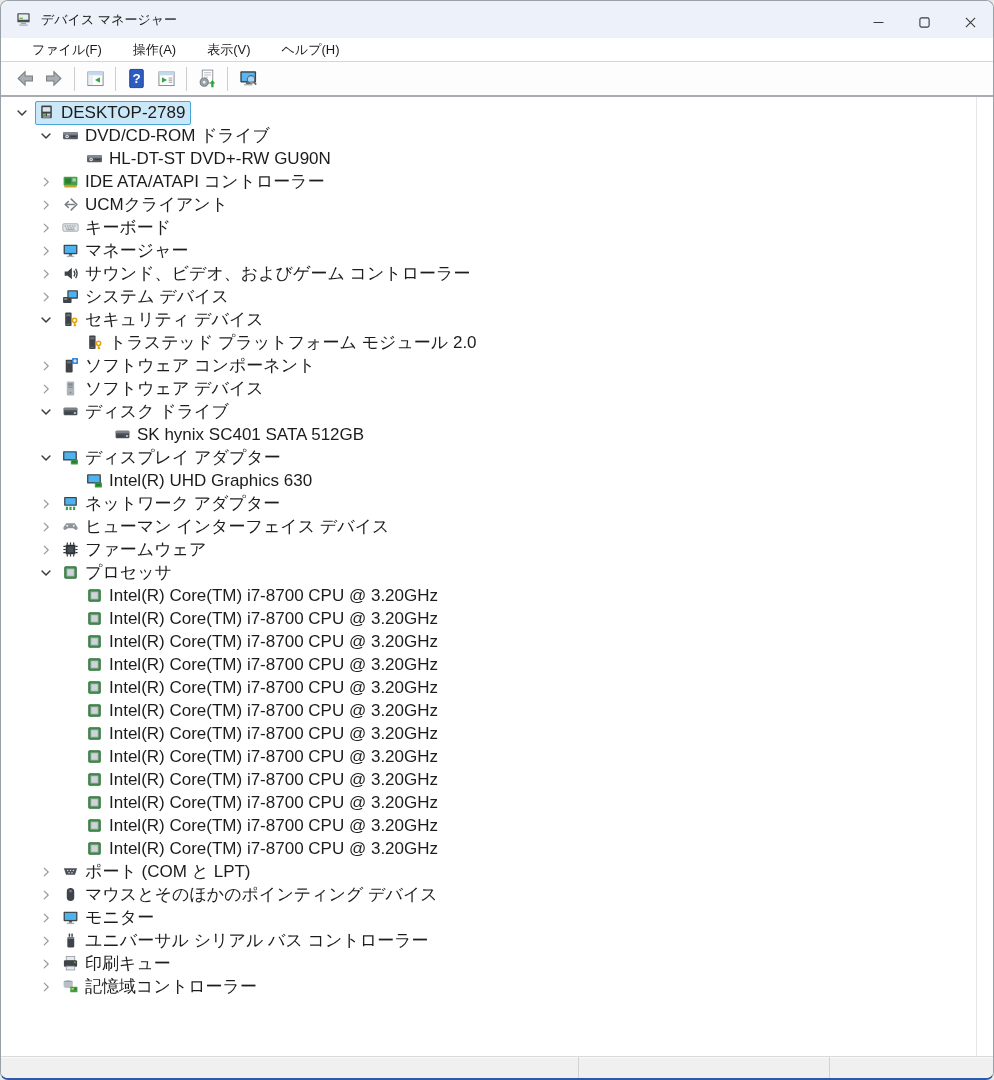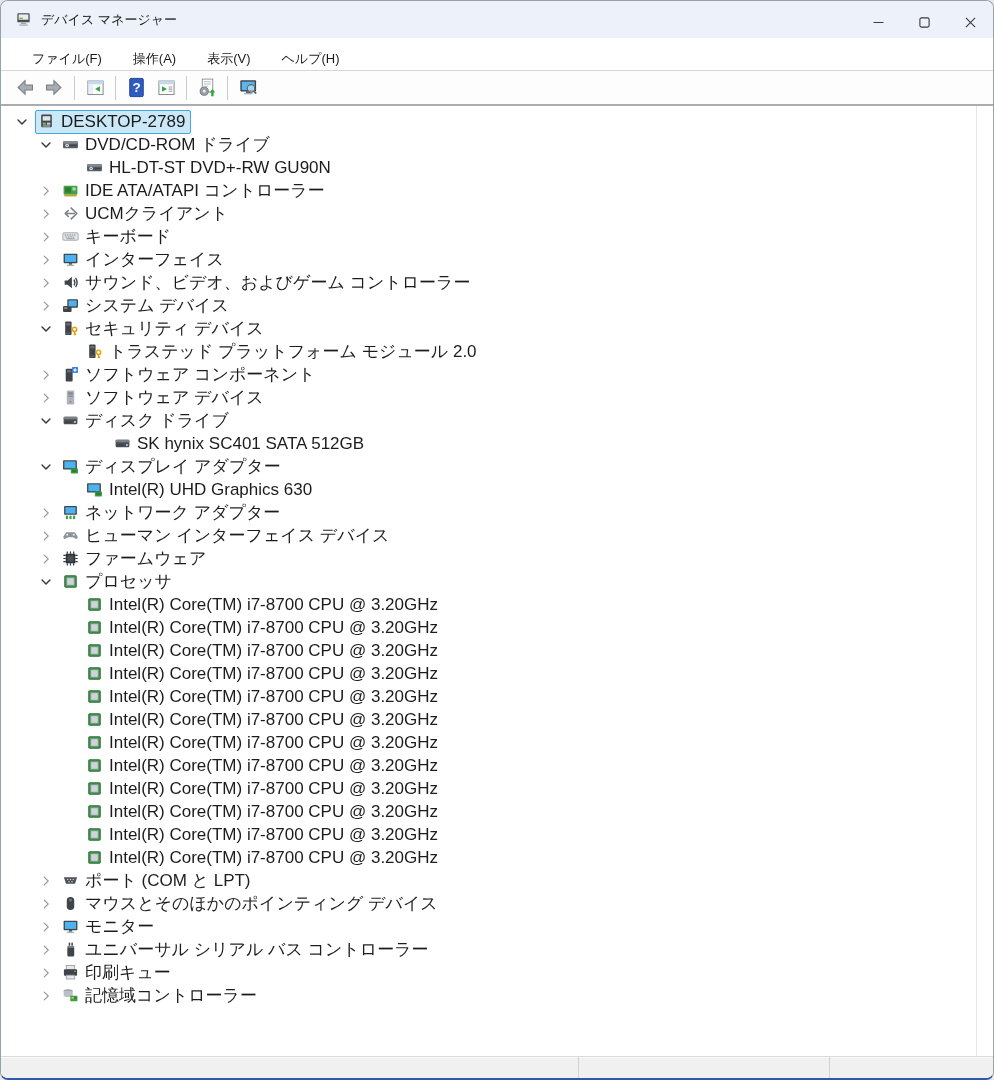--- a/index.html
+++ b/index.html
@@ -34,21 +34,20 @@
     cursor:default;
   }
   .caption-btn svg { width:11px; height:11px; }
   
   .menubar {
     height:24px; flex:none;
     background:#ffffff;
     display:flex; align-items:center;
     padding-left:20px;
     border-bottom:1px solid #d6d6d6;
-    margin-top:9px;
   }
   .menu-item {
     font-size:13px; color:#1b1b1b;
     padding:5px 11px; margin-right:9px;
     white-space:nowrap;
   }
   
   .toolbar {
     height:35px; flex:none;
     background:#fdfdfd;
@@ -316,21 +315,21 @@
               <path d="M6 3.5 L10.5 8 L6 12.5" fill="none" stroke="#9b9b9b" stroke-width="1.4" stroke-linecap="round" stroke-linejoin="round"></path>
             </svg>
           </span>
           <span class="row-content">
             <span class="node-icon"><svg viewBox="0 0 16 16" xmlns="http://www.w3.org/2000/svg">
                 <rect x="1.5" y="2.5" width="13" height="9" rx="0.8" fill="#3e4347"></rect>
                 <rect x="2.7" y="3.7" width="10.6" height="6.6" fill="#4db2f0"></rect>
                 <rect x="6.5" y="11.5" width="3" height="1.4" fill="#3e4347"></rect>
                 <rect x="4.5" y="12.9" width="7" height="1.3" fill="#aab2b8"></rect>
               </svg></span>
-            <span class="label">インターフェイス</span>
+            <span class="label">マネージャー</span>
           </span>
         </div>
         <div class="tree-row" style="padding-left: 32px;">
           <span class="expander">
             <svg viewBox="0 0 16 16" xmlns="http://www.w3.org/2000/svg">
               <path d="M6 3.5 L10.5 8 L6 12.5" fill="none" stroke="#9b9b9b" stroke-width="1.4" stroke-linecap="round" stroke-linejoin="round"></path>
             </svg>
           </span>
           <span class="row-content">
             <span class="node-icon"><svg viewBox="0 0 16 16" xmlns="http://www.w3.org/2000/svg">

